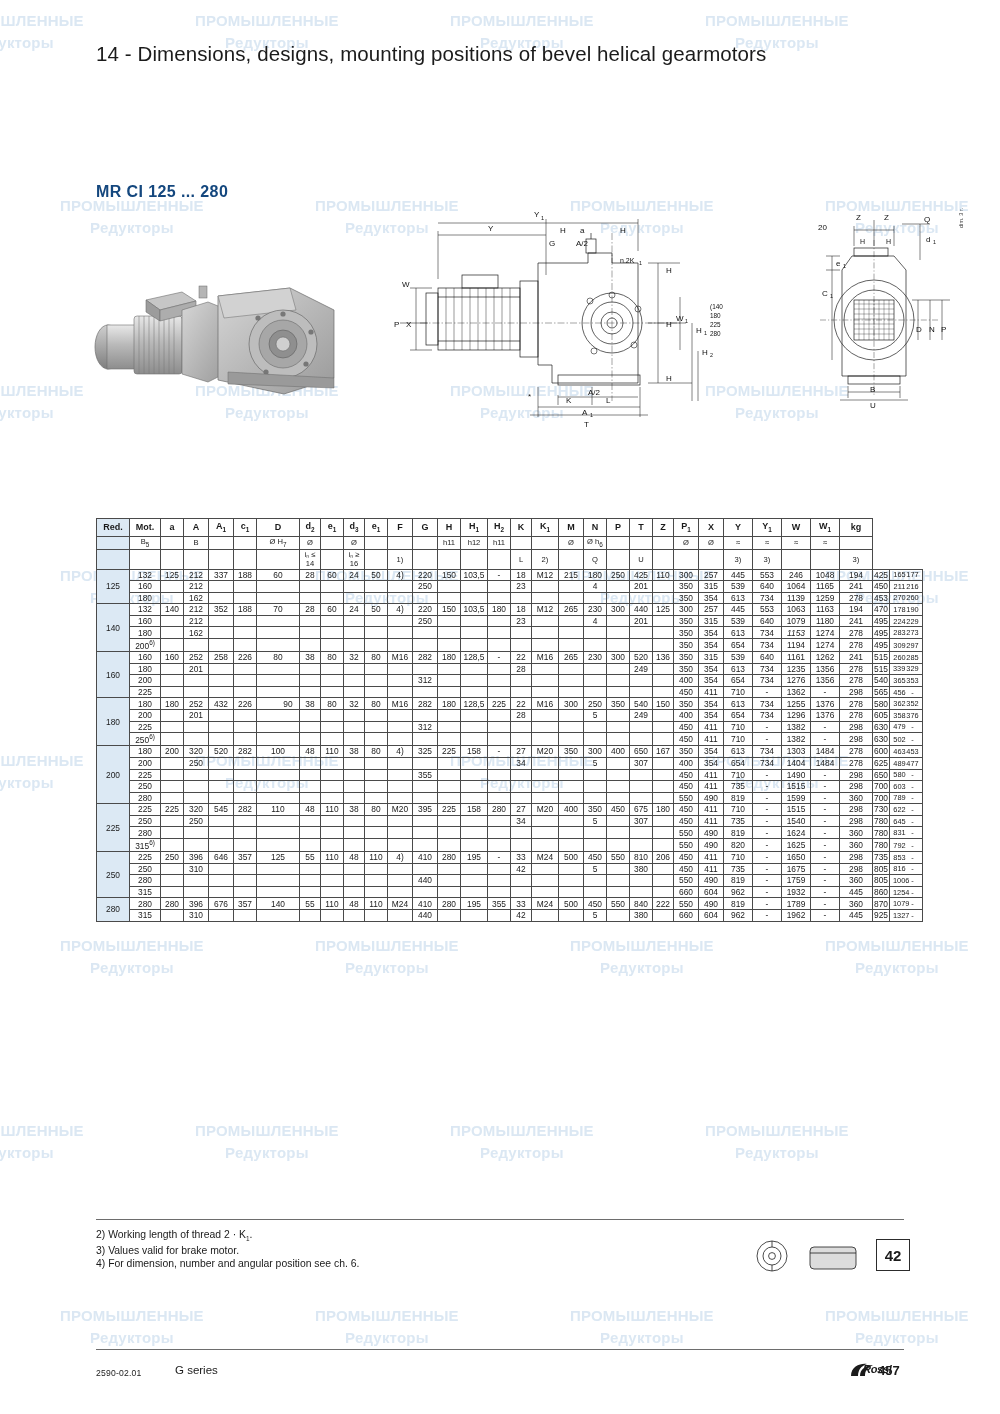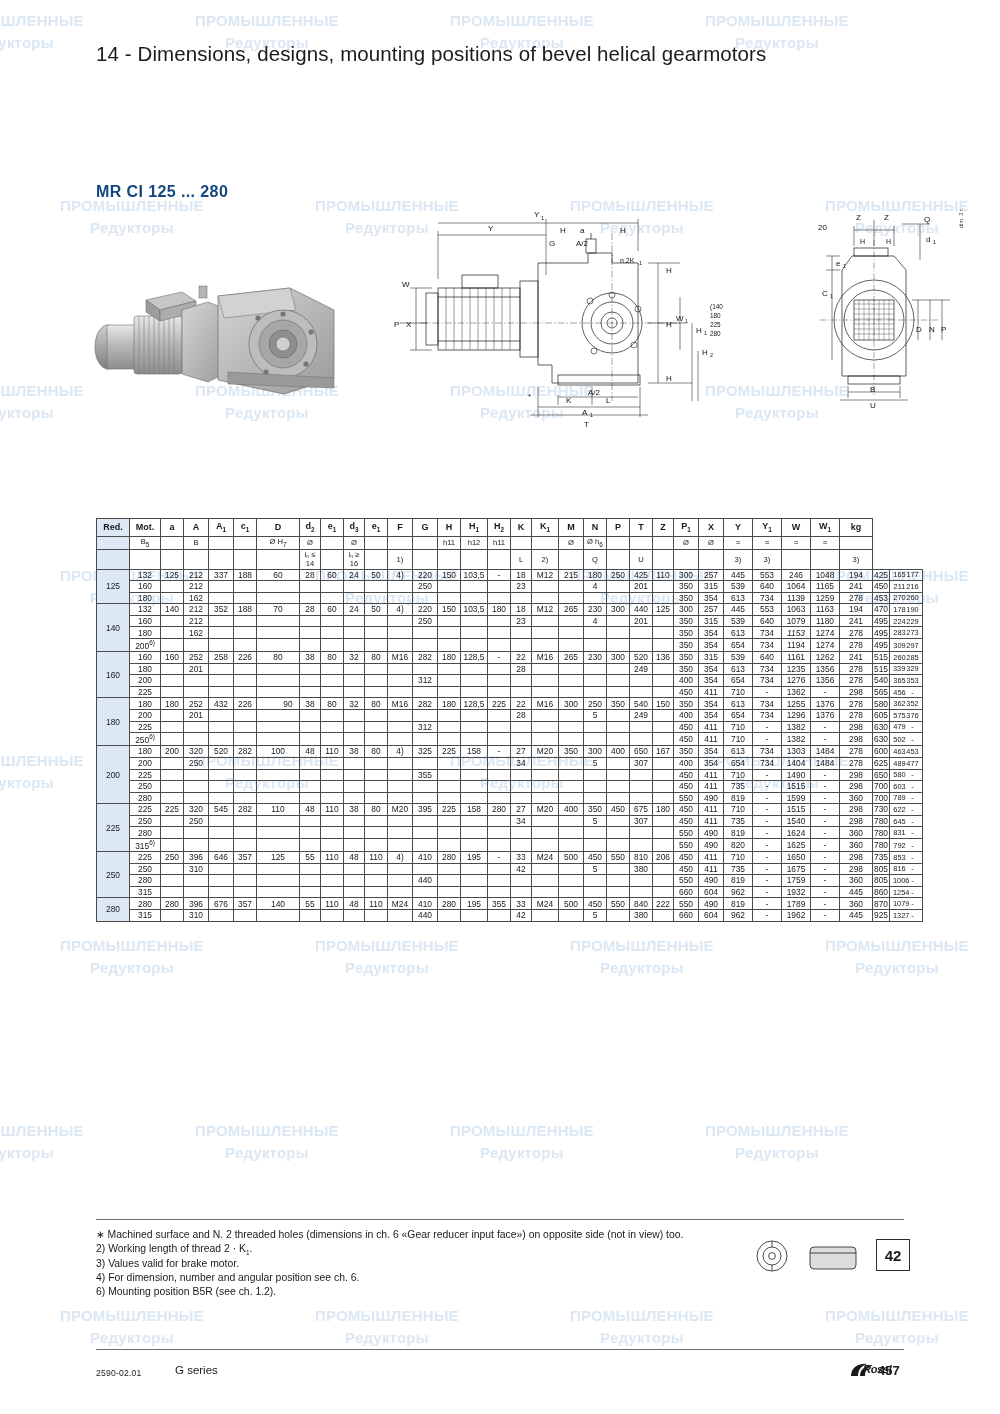--- a/index.html
+++ b/index.html
@@ -1005,21 +1005,21 @@
           <td style="width: 20px;">249</td>
           <td style="width: 18px;"></td>
           <td style="width: 22px;">400</td>
           <td style="width: 22px;">354</td>
           <td style="width: 26px;">654</td>
           <td style="width: 26px;">734</td>
           <td style="width: 26px;">1296</td>
           <td style="width: 26px;">1376</td>
           <td style="width: 30px;">278</td>
           <td>605</td>
-          <td class="kgcell" style="width: 30px;"><span style="display:inline-block;width:13px;text-align:center">575</span><span style="display:inline-block;width:13px;text-align:center">376</span></td>
+          <td class="kgcell" style="width: 30px;"><span style="display:inline-block;width:13px;text-align:center">358</span><span style="display:inline-block;width:13px;text-align:center">376</span></td>
         </tr>
         <tr class="rowgrp">
           <td class="modcol" style="width: 28px;">225</td>
           <td style="width: 20px;"></td>
           <td style="width: 22px;"></td>
           <td style="width: 22px;"></td>
           <td style="width: 20px;"></td>
           <td style="width: 20px;"></td>
           <td style="width: 18px;"></td>
           <td style="width: 20px;"></td>
@@ -1577,25 +1577,23 @@
           <td style="width: 26px;">-</td>
           <td style="width: 30px;">445</td>
           <td>925</td>
           <td class="kgcell" style="width: 30px;"><span style="display:inline-block;width:13px;text-align:center">1327</span><span style="display:inline-block;width:13px;text-align:center">-</span></td>
         </tr>
       </tbody>
   </table>
 
   <div class="rule"></div>
   <div id="footnotes">
-      <div class="hang">∗ Machined surface and N. 2 threaded holes (dimensions in ch. 6 «Gear reducer input face») on opposite side (not in view) too.</div>
       <div class="fn">2) Working length of thread 2 · K<span class="sub">1</span>.</div>
       <div class="fn">3) Values valid for brake motor.</div>
       <div class="fn">4) For dimension, number and angular position see ch. 6.</div>
-      <div class="fn">6) Mounting position B5R (see ch. 1.2).</div>
     </div>
 
   <div id="bottom-icons">
     <svg viewBox="0 0 170 42" width="170" height="42">
       <g stroke="#1d1d1d" fill="none" stroke-width=".8">
         <circle cx="20" cy="21" r="15"></circle>
         <circle cx="20" cy="21" r="9"></circle>
         <circle cx="20" cy="21" r="3.4"></circle>
         <line x1="20" y1="6" x2="20" y2="12"></line>
         <line x1="20" y1="30" x2="20" y2="36"></line>

